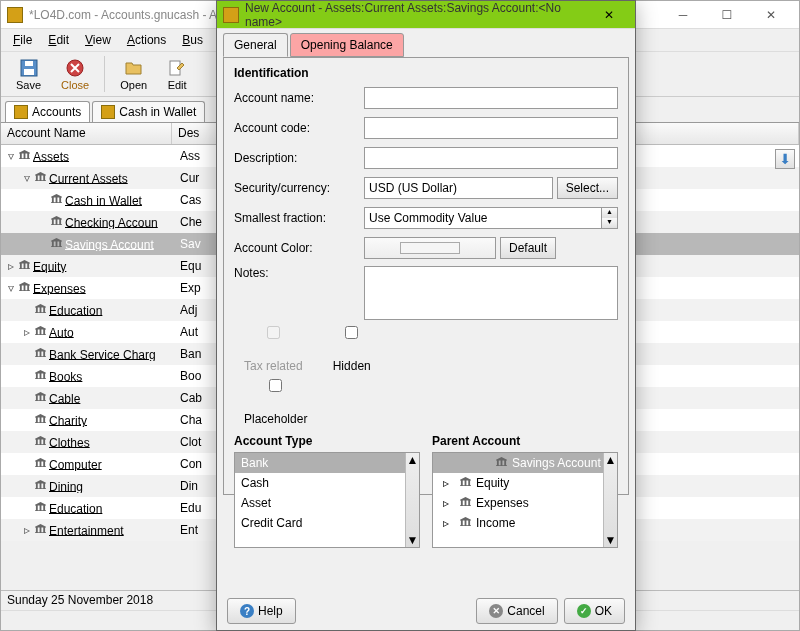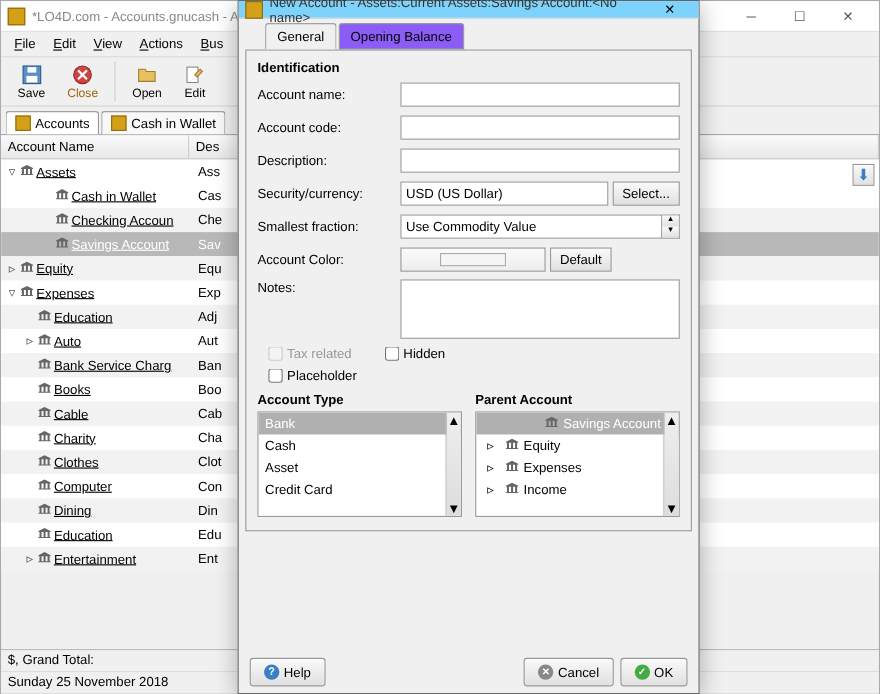--- a/index.html
+++ b/index.html
@@ -41,45 +41,45 @@
 .tree-row .exp { width: 12px; display: inline-block; text-align: center; color: #555; cursor: pointer; }
 .tree-row .acct-icon { width: 14px; height: 12px; display: inline-flex; align-items:center; justify-content:center; margin-right: 2px; }
 .tree-row .cell-name { width: 175px; padding-left: 4px; overflow: hidden; text-decoration: underline; }
 .tree-row .cell-des { padding-left: 4px; }
 
 .statusbar { position: absolute; bottom: 0; left: 0; right: 0; height: 40px; border-top: 1px solid #bbb; background: #f0f0f0; }
 .statusbar .row { height: 20px; padding: 2px 6px; border-bottom: 1px solid #ddd; }
 
 
 .dialog { position: absolute; left: 216px; top: 0; width: 420px; height: 631px; background: #f0f0f0; border: 1px solid #666; box-shadow: 0 4px 20px rgba(0,0,0,0.3); }
-.dialog .dtitlebar { height: 16px; background: #7dd3fc; border-bottom: 1px solid #ddd; display: flex; align-items: center; padding: 0 6px; }
+.dialog .dtitlebar { height: 28px; background: #84cc16; border-bottom: 1px solid #ddd; display: flex; align-items: center; padding: 0 6px; }
 .dialog .dtitlebar .icon { width: 16px; height: 16px; background: #d4a017; border: 1px solid #8a6d0b; margin-right: 6px; }
 .dialog .dtitlebar .title { flex: 1; color: #333; }
 .dialog .dclose { width: 40px; height: 26px; display: flex; align-items: center; justify-content: center; cursor: pointer; }
 
-.dtabs { display: flex; padding: 4px 6px 0 24px; }
-.dtab { padding: 4px 10px; border: 1px solid #999; background: #8b5cf6; border-radius: 3px 3px 0 0; margin-right: 2px; cursor: pointer; }
+.dtabs { display: flex; padding: 4px 6px 0 6px; }
+.dtab { padding: 4px 10px; border: 1px solid #999; background: #fca5a5; border-radius: 3px 3px 0 0; margin-right: 2px; cursor: pointer; }
 .dtab.active { background: #f0f0f0; border-bottom: 1px solid #f0f0f0; position: relative; z-index: 2; }
 .dtab-panel { margin: 0 6px 6px 6px; border: 1px solid #999; padding: 8px 10px; height: 438px; position: relative; }
 
 .section-title { font-weight: bold; margin-bottom: 6px; }
 .form-row { display: flex; align-items: center; margin-bottom: 6px; min-height: 24px; }
 .form-row .flabel { width: 130px; }
 .form-row .flabel span:first-letter { text-decoration: underline; }
 .form-row input[type=text] { flex: 1; height: 22px; border: 1px solid #999; background: #fff; padding: 0 4px; }
 .sel-btn { height: 22px; padding: 0 8px; margin-left: 4px; border: 1px solid #999; background: linear-gradient(#fafafa,#e0e0e0); cursor: pointer; }
 .spinner { display: flex; flex: 1; }
 .spinner input { flex: 1; }
 .spinner .spin-btns { width: 16px; display: flex; flex-direction: column; border: 1px solid #999; border-left: none; }
 .spinner .spin-btns div { flex: 1; background: linear-gradient(#fafafa,#e0e0e0); font-size: 7px; text-align: center; cursor: pointer; }
 .color-swatch { width: 132px; height: 22px; border: 1px solid #999; background: linear-gradient(#fafafa,#ededed); display:flex; align-items:center; justify-content:center; cursor:pointer; }
 .color-swatch .inner { width: 60px; height: 12px; border: 1px solid #aaa; background: #f5f5f5; }
 textarea.notes { flex: 1; height: 54px; border: 1px solid #999; background: #fff; resize: none; }
 .check-row { display: flex; gap: 30px; margin: 6px 0 4px 10px; }
-.check-row label { display: flex; align-items: flex-end; gap: 4px; }
+.check-row label { display: flex; align-items: center; gap: 20px; flex-direction: column; }
 .check-row input[type=checkbox] { width: 13px; height: 13px; }
 .check-row .disabled { color: #999; }
 
 .lists-row { display: flex; gap: 12px; margin-top: 8px; }
 .list-col { flex: 1; }
 .list-col .list-title { font-weight: bold; margin-bottom: 4px; }
 .list-box { border: 1px solid #999; height: 96px; background: #fff; overflow: hidden; position: relative; }
 .list-box .litem { padding: 3px 6px; cursor: pointer; display:flex; align-items:center; gap:4px; }
 .list-box .litem.sel { background: #b0b0b0; color: #fff; }
 .list-box .scroll { position: absolute; right: 0; top: 0; bottom: 0; width: 14px; background: linear-gradient(#eee,#ddd); border-left: 1px solid #bbb; display:flex; flex-direction:column; align-items:center; justify-content:space-between; font-size:8px; }
@@ -166,20 +166,28 @@
 
   <div class="tree" id="tree">
       <div class="tree-row">
         <div class="cell-name"><span class="indent" style="width:0px"></span><span class="exp">▿</span><span class="acct-icon">
             <svg class="bank-svg" viewBox="0 0 14 12">
               <path d="M1 4 L7 1 L13 4 L13 5 L1 5 Z M2 5 L2 10 L4 10 L4 5 M6 5 L6 10 L8 10 L8 5 M10 5 L10 10 L12 10 L12 5 M1 10 L13 10 L13 11 L1 11 Z" fill="#666"></path>
             </svg>
           </span><span>Assets</span></div>
         <div class="cell-des">Ass</div>
       </div>
+      <div class="tree-row alt">
+        <div class="cell-name"><span class="indent" style="width:16px"></span><span class="exp">▿</span><span class="acct-icon">
+            <svg class="bank-svg" viewBox="0 0 14 12">
+              <path d="M1 4 L7 1 L13 4 L13 5 L1 5 Z M2 5 L2 10 L4 10 L4 5 M6 5 L6 10 L8 10 L8 5 M10 5 L10 10 L12 10 L12 5 M1 10 L13 10 L13 11 L1 11 Z" fill="#666"></path>
+            </svg>
+          </span><span>Current Assets</span></div>
+        <div class="cell-des">Cur</div>
+      </div>
       <div class="tree-row">
         <div class="cell-name"><span class="indent" style="width:32px"></span><span class="exp"></span><span class="acct-icon">
             <svg class="bank-svg" viewBox="0 0 14 12">
               <path d="M1 4 L7 1 L13 4 L13 5 L1 5 Z M2 5 L2 10 L4 10 L4 5 M6 5 L6 10 L8 10 L8 5 M10 5 L10 10 L12 10 L12 5 M1 10 L13 10 L13 11 L1 11 Z" fill="#666"></path>
             </svg>
           </span><span>Cash in Wallet</span></div>
         <div class="cell-des">Cas</div>
       </div>
       <div class="tree-row alt">
         <div class="cell-name"><span class="indent" style="width:32px"></span><span class="exp"></span><span class="acct-icon">
@@ -299,21 +307,20 @@
               <path d="M1 4 L7 1 L13 4 L13 5 L1 5 Z M2 5 L2 10 L4 10 L4 5 M6 5 L6 10 L8 10 L8 5 M10 5 L10 10 L12 10 L12 5 M1 10 L13 10 L13 11 L1 11 Z" fill="#666"></path>
             </svg>
           </span><span>Entertainment</span></div>
         <div class="cell-des">Ent</div>
       </div>
     </div>
 
   <div class="down-arrow">⬇</div>
 
   <div class="statusbar">
-    <div class="row">$, Grand Total:</div>
     <div class="row">Sunday 25 November 2018</div>
   </div>
 </div>
 
 <div class="dialog">
   <div class="dtitlebar">
     <div class="icon"></div>
     <div class="title">New Account - Assets:Current Assets:Savings Account:&lt;No name&gt;</div>
     <div class="dclose">✕</div>
   </div>

